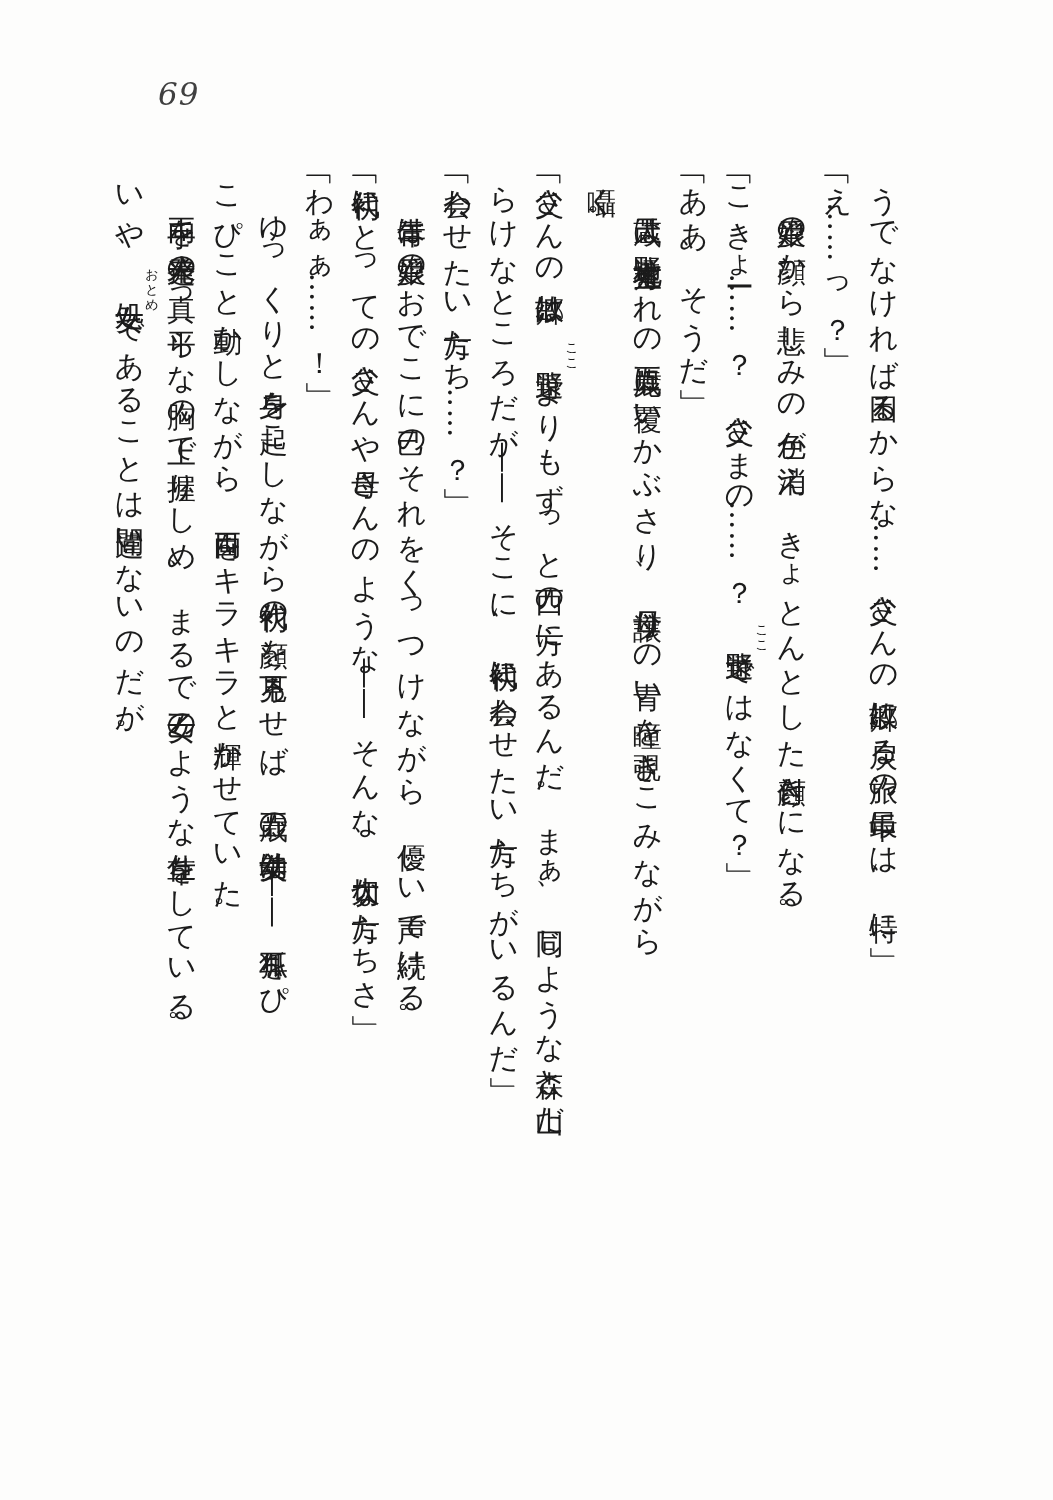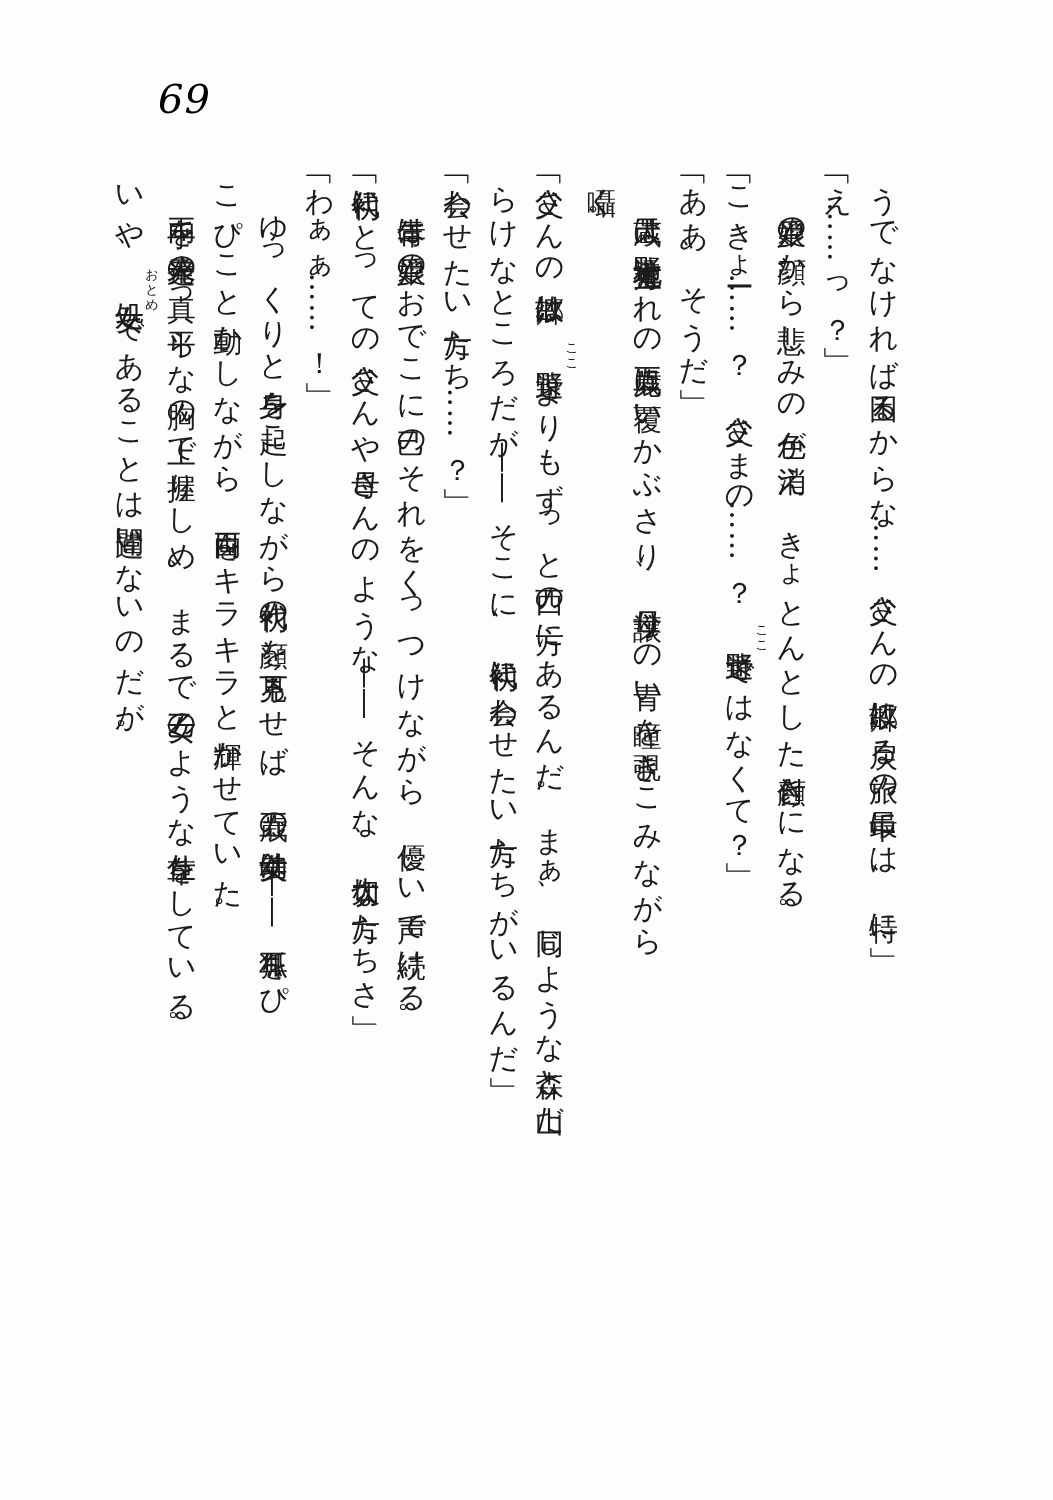--- a/index.html
+++ b/index.html
@@ -16,23 +16,23 @@
   }
   .book-page {
     position: absolute;
     inset: 0;
     background: #fdfdfc;
   }
   .page-number {
     position: absolute;
     top: 76px;
     left: 158px;
-    font-size: 40px;
+    font-size: 31px;
     font-style: italic;
-    color: #000000;
+    color: #404040;
     letter-spacing: 1px;
     user-select: none;
   }
   .text-block {
     position: absolute;
     top: 166px;
     right: 146px;
     height: 1210px;
     writing-mode: vertical-rl;
     text-orientation: mixed;

